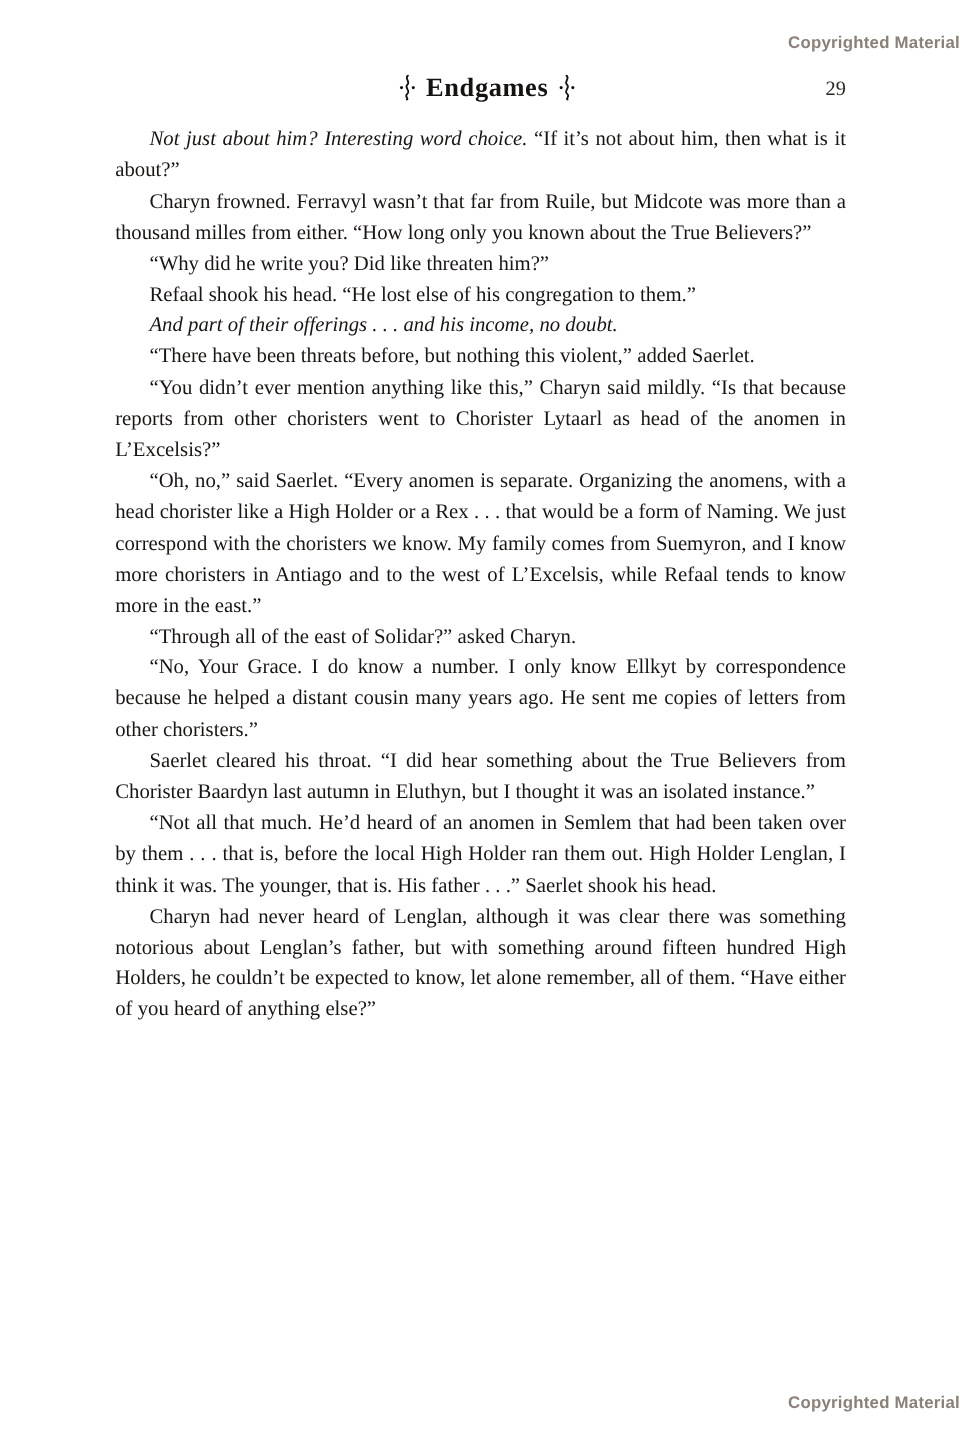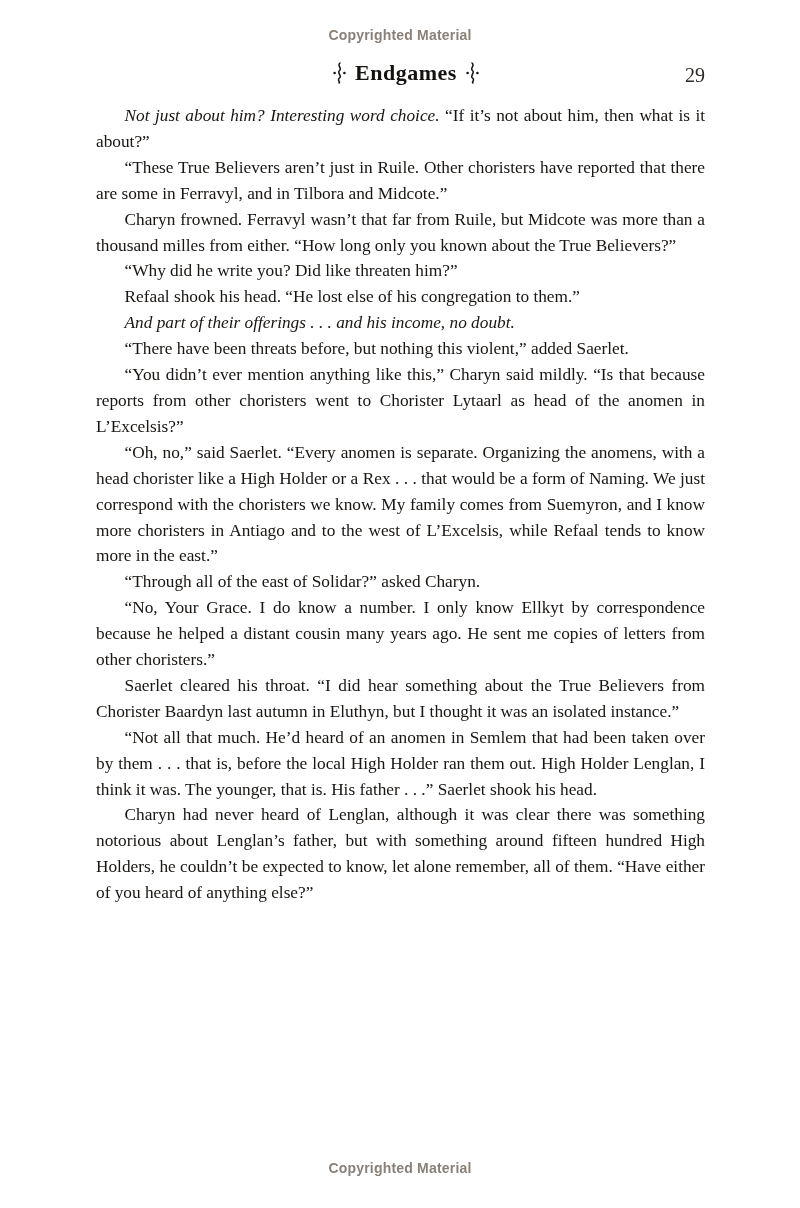--- a/index.html
+++ b/index.html
@@ -11,21 +11,21 @@
   }
   .page {
     position: relative;
     width: 800px;
     height: 1208px;
     background: #ffffff;
     display: flex;
     flex-direction: column;
   }
   .copyright-notice {
-    text-align: center;
+    text-align: right;
     font-family: "Liberation Sans", "DejaVu Sans", sans-serif;
     font-weight: bold;
     font-size: 14px;
     color: #8a8078;
     letter-spacing: 0.2px;
   }
   .copyright-top { padding-top: 27px; }
   .copyright-bottom { margin-top: auto; padding-bottom: 32px; }
   .page-header {
     position: relative;
@@ -47,21 +47,21 @@
     font-weight: 600;
     letter-spacing: 0.5px;
     color: #151210;
   }
   .ornament { display: inline-flex; align-items: center; }
   .ornament svg { display: block; }
   .page-number {
     position: absolute;
     right: 95px;
     top: 4px;
-    font-size: 20px;
+    font-size: 17px;
     color: #2b2берite723;
     color: #2b2723;
   }
   .page-text {
     margin-top: 13px;
     padding: 0 95px 0 96px;
     font-size: 17.3px;
     line-height: 25.9px;
     text-align: justify;
   }
@@ -91,21 +91,20 @@
           <circle cx="1.6" cy="11" r="1.3" fill="#151210"></circle>
           <circle cx="11.4" cy="11" r="1.3" fill="#151210"></circle>
         </svg>
       </span>
     </div>
     <span class="page-number">29</span>
   </div>
 
   <div class="page-text">
       <p class="para"><span class="italic">Not just about him? Interesting word choice.</span><span> “If it’s not about him, then what is it about?”</span></p>
-      <p class="para"><span>“These True Believers aren’t just in Ruile. Other choristers have reported that there are some in Ferravyl, and in Tilbora and Midcote.”</span></p>
       <p class="para"><span>Charyn frowned. Ferravyl wasn’t that far from Ruile, but Midcote was more than a thousand milles from either. “How long only you known about the True Believers?”</span></p>
       <p class="para"><span>“Why did he write you? Did like threaten him?”</span></p>
       <p class="para"><span>Refaal shook his head. “He lost else of his congregation to them.”</span></p>
       <p class="para"><span class="italic">And part of their offerings . . . and his income, no doubt.</span></p>
       <p class="para"><span>“There have been threats before, but nothing this violent,” added Saerlet.</span></p>
       <p class="para"><span>“You didn’t ever mention anything like this,” Charyn said mildly. “Is that because reports from other choristers went to Chorister Lytaarl as head of the anomen in L’Excelsis?”</span></p>
       <p class="para"><span>“Oh, no,” said Saerlet. “Every anomen is separate. Organizing the anomens, with a head chorister like a High Holder or a Rex . . . that would be a form of Naming. We just correspond with the choristers we know. My family comes from Suemyron, and I know more choristers in Antiago and to the west of L’Excelsis, while Refaal tends to know more in the east.”</span></p>
       <p class="para"><span>“Through all of the east of Solidar?” asked Charyn.</span></p>
       <p class="para"><span>“No, Your Grace. I do know a number. I only know Ellkyt by correspondence because he helped a distant cousin many years ago. He sent me copies of letters from other choristers.”</span></p>
       <p class="para"><span>Saerlet cleared his throat. “I did hear something about the True Believers from Chorister Baardyn last autumn in Eluthyn, but I thought it was an isolated instance.”</span></p>

